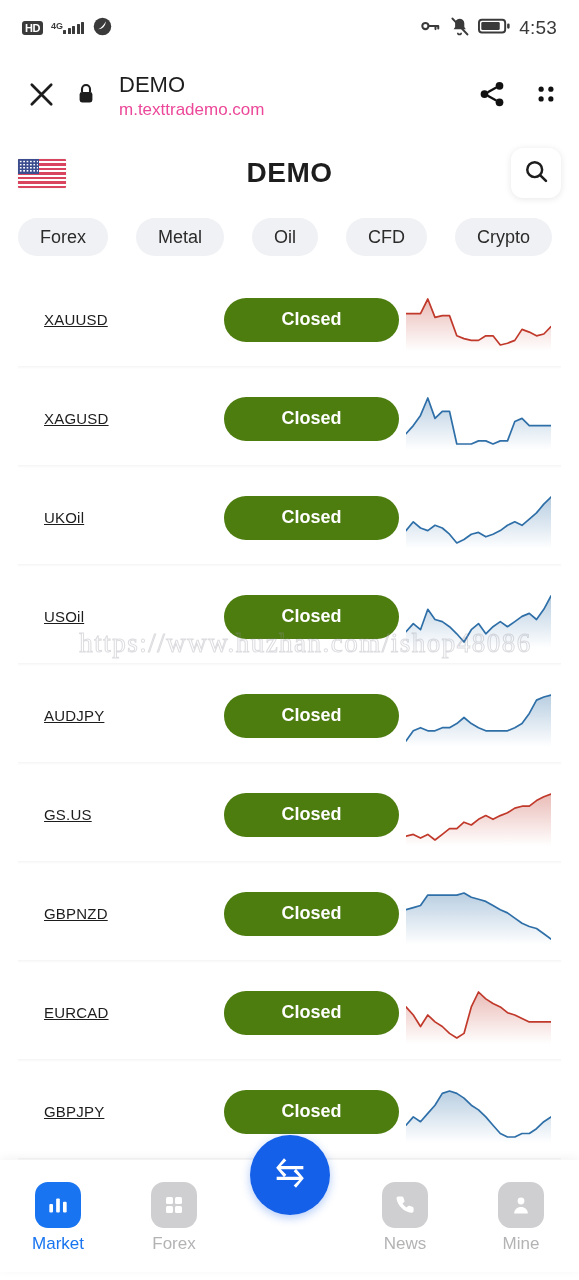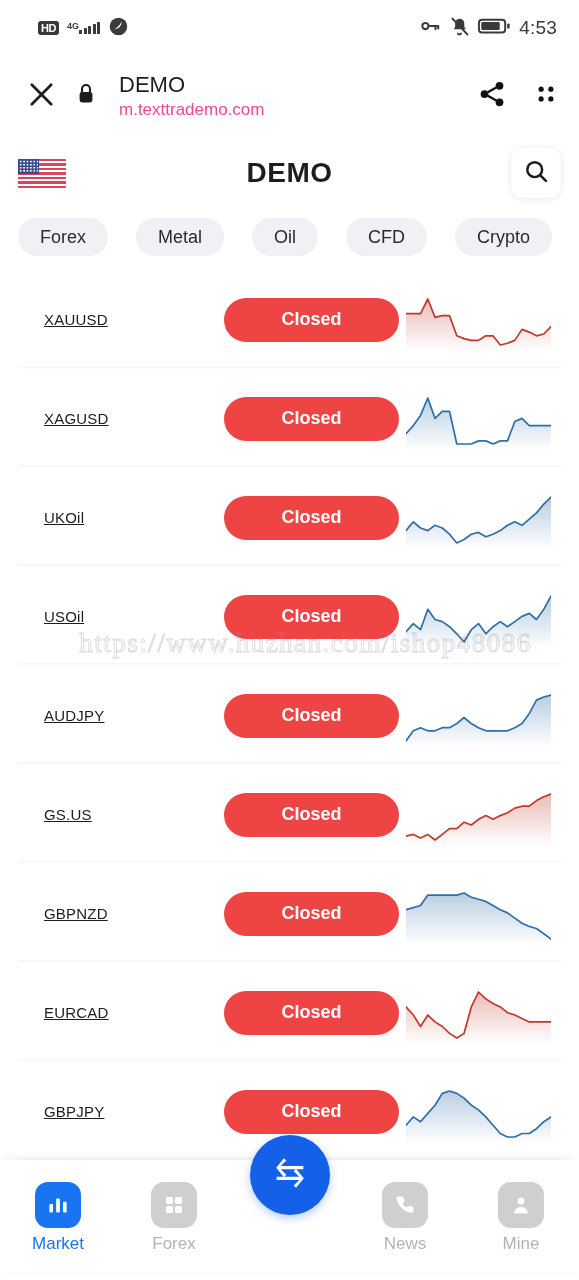--- a/index.html
+++ b/index.html
@@ -16,21 +16,21 @@
     height:56px;
     display:flex;
     align-items:center;
     justify-content:space-between;
     padding:0 22px;
     background:#ffffff;
   }
   .sb-left, .sb-right { display:flex; align-items:center; gap:8px; }
   .hd-badge {
     font-size:11px; font-weight:bold; color:#ffffff; background:#3a3a3a;
-    border-radius:3px; padding:1px 3px; letter-spacing:-0.4px; line-height:12px;margin-left:16px;
+    border-radius:3px; padding:1px 3px; letter-spacing:-0.4px; line-height:12px;
   }
   .sig-wrap { display:flex; flex-direction:row; align-items:flex-start; }
   .sig-4g { font-size:9px; font-weight:bold; color:#3a3a3a; line-height:9px; margin-bottom:1px; }
   .sig-bars { display:flex; align-items:flex-end; gap:1.5px; height:12px; }
   .sig-bars i { width:3px; background:#3a3a3a; border-radius:0.5px; display:block; }
   .sb-time { font-size:19px; color:#3a3a3a; letter-spacing:0.2px; }
 
   
   .browser-bar {
     height:80px;
@@ -109,21 +109,21 @@
     background:#ffffff;
   }
   .row::after {
     content:""; position:absolute; left:18px; right:18px; bottom:0;
     height:3px;
     background:linear-gradient(to bottom, rgba(0,0,0,0.045), rgba(0,0,0,0));
   }
   .sym { font-size:15px; color:#1d1d1d; width:180px; flex-shrink:0; letter-spacing:0.2px;text-decoration:underline; }
   .pill {
     width:175px; height:44px; border-radius:22px;
-    background:#ef4444;
+    background:#4d7c0f;
     display:flex; align-items:center; justify-content:center;
     font-size:18px; font-weight:bold; color:#ffffff;
     flex-shrink:0;
   }
   .spark { margin-left:auto; width:145px; height:62px; flex-shrink:0; }
   .spark svg { display:block; width:145px; height:62px; }
 
   
   .watermark {
     position:absolute; left:0; right:0; top:628px;

